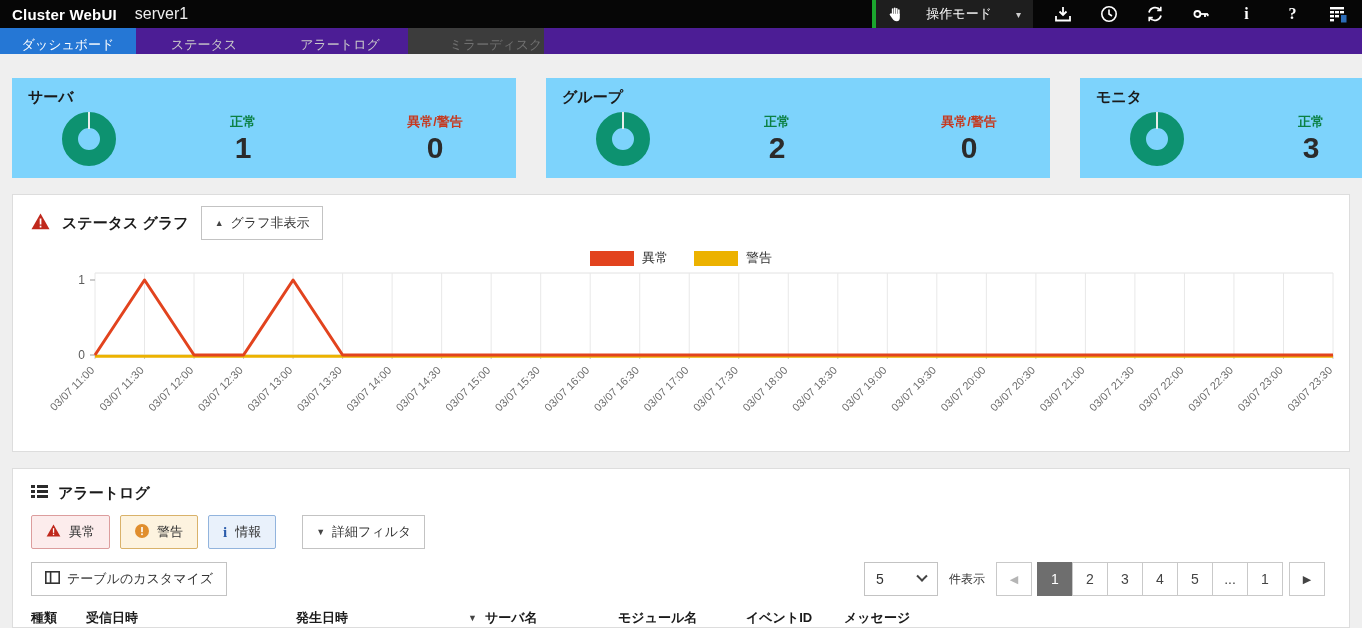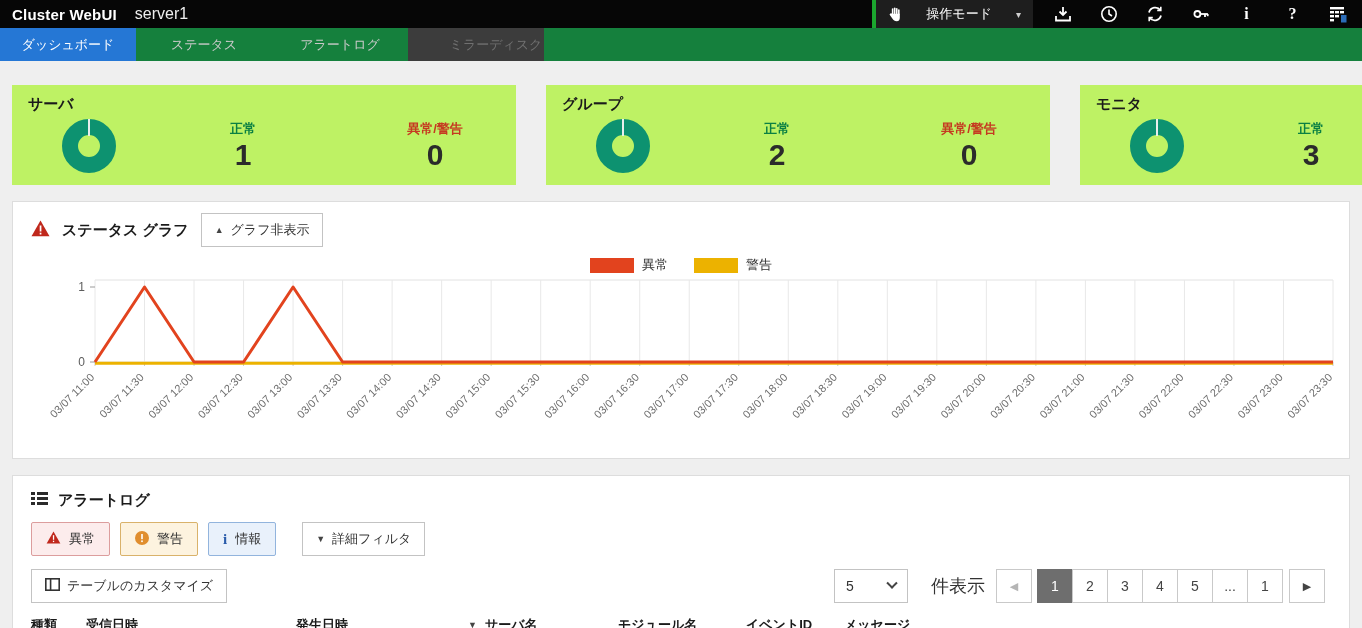--- a/index.html
+++ b/index.html
@@ -13,28 +13,28 @@
   .topbar-right { margin-left:auto; display:flex; align-items:center; height:100%; }
   .mode-box { display:flex; align-items:center; gap:21px; background:#1e1e1e; border-left:4px solid #1ba62e;
               height:100%; padding:0 12px 0 10px; color:#fff; font-size:13px; cursor:pointer; }
   .mode-caret { color:#cfcfcf; font-size:10px; margin-left:3px; }
   .top-icons { display:flex; align-items:center; height:100%; padding:0 14px 0 20px; gap:27px; }
   .tico { width:19px; height:19px; display:flex; align-items:center; justify-content:center; color:#fff; cursor:pointer; }
   .tico svg { display:block; }
   .glyph-ico { color:#fff; font-weight:bold; font-size:16px; font-family:"Liberation Serif","DejaVu Serif",serif; }
 
   
-  .tabbar { height:33px; background:#15803d; display:flex; }
+  .tabbar { height:26px; background:#4c1d95; display:flex; }
   .tab { width:136px; text-align:center; line-height:33px; font-size:13px; color:#c9c9c9; cursor:pointer; }
   .tab.active { background:#2577d5; color:#fff; }
   .tab.disabled { background:#3c3c3c; color:#707070; cursor:default;padding-left:40px; }
 
   
   .cards { display:flex; gap:30px; margin:24px 12px 0; }
-  .card { flex:1; background:#bef264; height:100px; padding:10px 16px; }
+  .card { flex:1; background:#7dd3fc; height:100px; padding:10px 16px; }
   .card-title { font-size:15px; font-weight:bold; color:#1a1a1a; }
   .card-body { display:flex; align-items:center; margin-top:5px; }
   .donut-wrap { position:relative; width:54px; height:54px; margin-left:34px; }
   .donut { width:54px; height:54px; border:16px solid #0d9270; border-radius:50%; }
   .donut-notch { position:absolute; top:0; left:50%; width:2px; height:17px; background:#e8eeec; transform:translateX(-50%); }
   .stat { width:130px; text-align:center; margin-left:62px; }
   .stat-label { font-size:13px; font-weight:bold; }
   .stat-value { font-size:30px; font-weight:bold; color:#2b2b2b; line-height:1.15; }
 
   
@@ -62,21 +62,21 @@
   .f-warn  { background:#fdf3df; border-color:#d9b26a; }
   .f-info  { background:#e9f1fb; border-color:#92b4dd; }
   .info-i { color:#2a5cab; font-weight:bold; font-family:"Liberation Serif","DejaVu Serif",serif; font-size:15px; line-height:1; }
   .detail-filter { margin-left:16px; }
 
   .toolbar-row { display:flex; align-items:flex-end; margin-top:13px; }
   .toolbar-right { margin-left:auto; display:flex; align-items:center; gap:11px; }
   .select-box { display:flex; align-items:center; justify-content:space-between; width:74px; height:34px;
                 border:1px solid #c3c3c3; background:#fff; padding:0 11px; font-size:14px; color:#333; cursor:pointer; }
   .chev { width:8px; height:8px; border-right:2px solid #444; border-bottom:2px solid #444; transform:rotate(45deg) translate(-2px,-2px); }
-  .suffix { font-size:18px; color:#333;margin-left:12px; }
+  .suffix { font-size:12px; color:#333; }
   .pager { display:flex; align-items:center; }
   .pg { min-width:36px; height:34px; border:1px solid #c9c9c9; background:#fff; display:flex; align-items:center;
         justify-content:center; font-size:14px; color:#444; cursor:pointer; }
   .pg + .pg { margin-left:-1px; }
   .pg.active { background:#6e6e6e; border-color:#6e6e6e; color:#fff; }
   .pg-arrow { margin:0 6px; }
   .pg-arrow.prev { color:#b5b5b5; margin-left:0; }
   .arrow-glyph { font-size:11px; }
 
   .table-head { display:flex; align-items:center; margin-top:13px; padding-bottom:7px;

